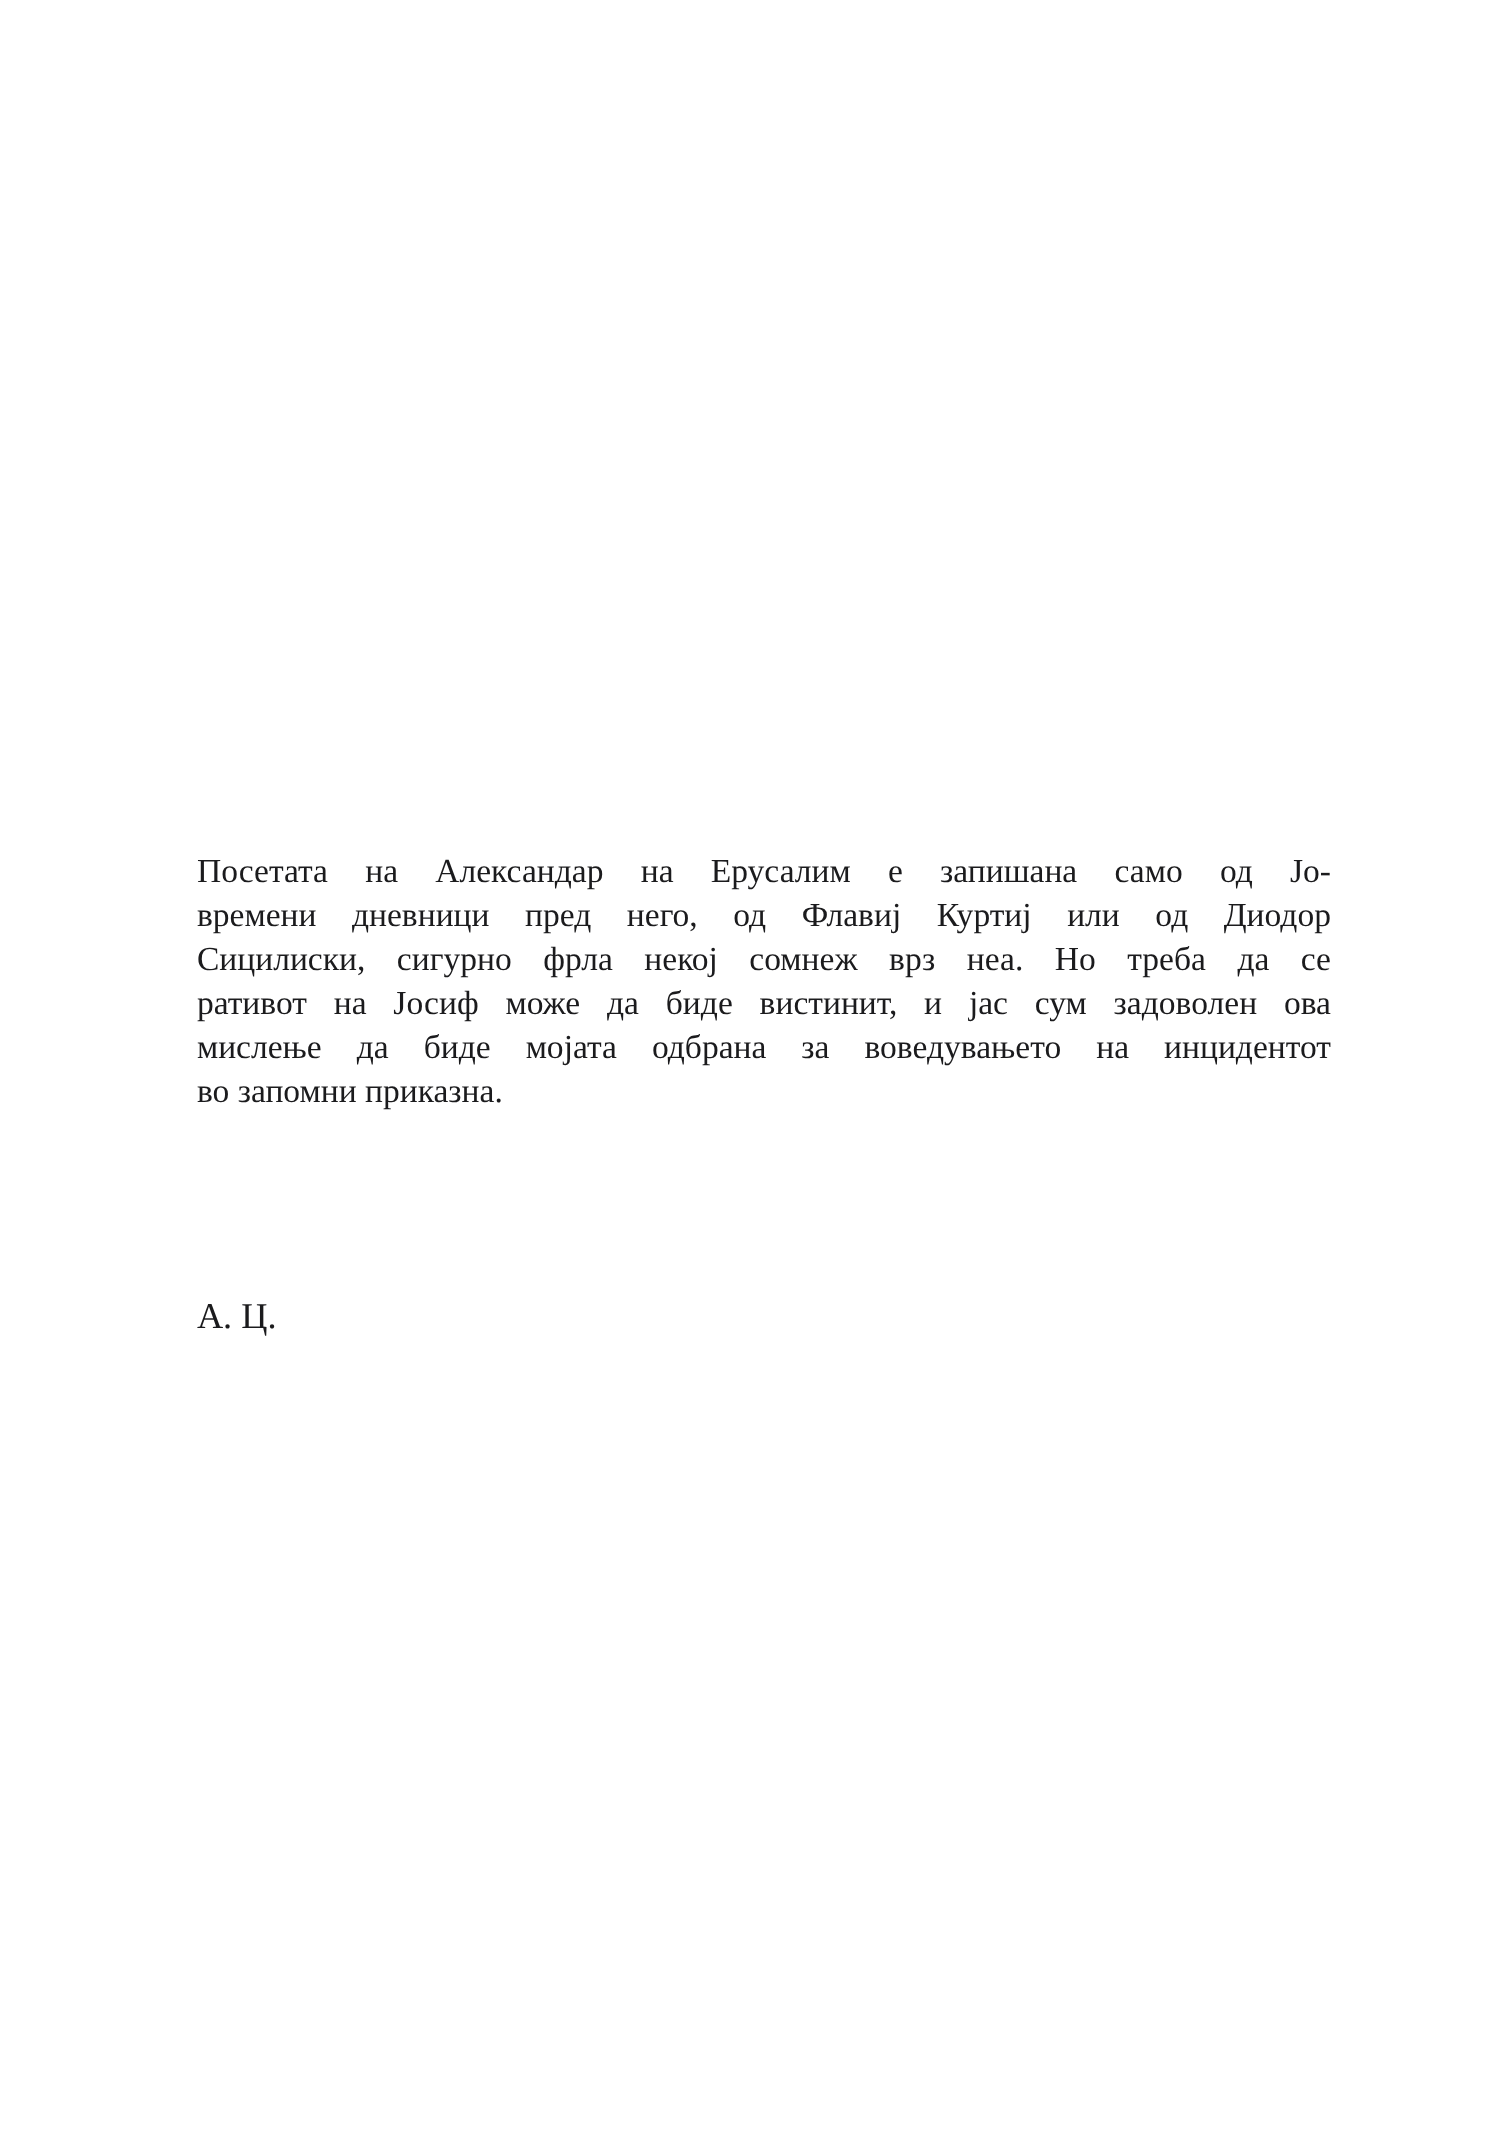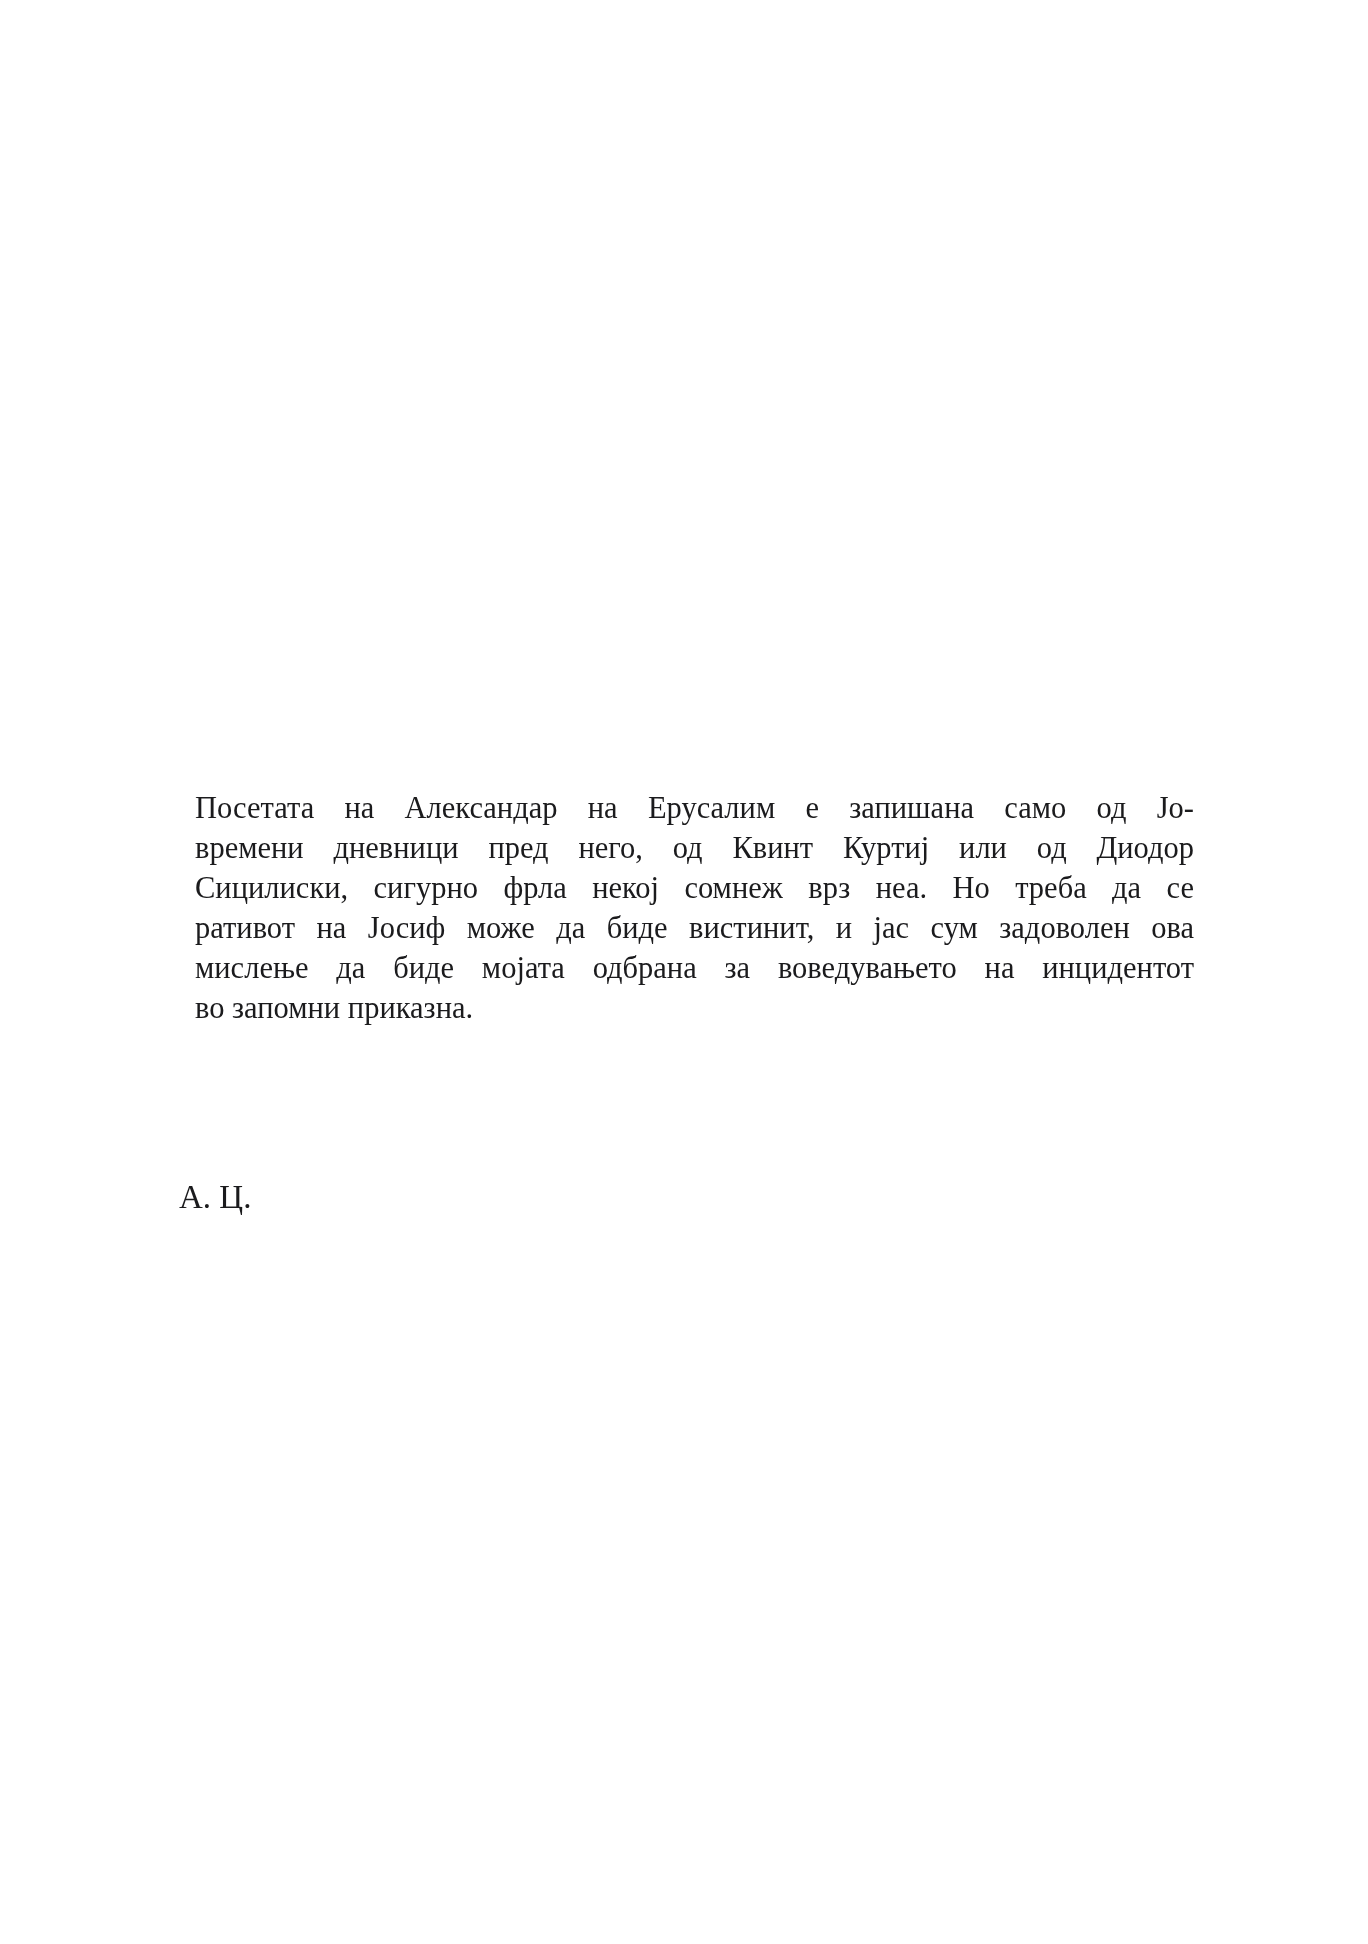--- a/index.html
+++ b/index.html
@@ -17,21 +17,21 @@
   }
 
   #text-block {
     position: absolute;
     left: 138px;
     top: 772px;
     width: 1072px;
   }
 
   .body-paragraph {
-    margin: 16px;
+    margin: 0;
     font-family: "Liberation Serif", "DejaVu Serif", serif;
     font-size: 30.5px;
     line-height: 40px;
     color: #1b1b1d;
     text-align: justify;
     text-justify: inter-word;
     text-indent: 41px;
     hyphens: none;
     -webkit-font-smoothing: antialiased;
   }
@@ -64,21 +64,21 @@
   }
 </style>
 </head>
 <body>
 
 <div id="page">
 
   <div id="text-block">
     <p class="body-paragraph">
       <span class="just-line first">Посетата на Александар на Ерусалим е запишана само од Јо-</span>
-      <span class="just-line">времени дневници пред него, од Квинт Куртиј или од Диодор</span>
+      <span class="just-line">времени дневници пред него, од Флавиј Куртиј или од Диодор</span>
       <span class="just-line">Сицилиски, сигурно фрла некој сомнеж врз неа. Но треба да се</span>
       <span class="just-line">ративот на Јосиф може да биде вистинит, и јас сум задоволен ова</span>
       <span class="just-line">мислење да биде мојата одбрана за воведувањето на инцидентот</span>
       <span class="just-line last">во запомни приказна.</span>
     </p>
   </div>
 
   <p class="signature">А. Ц.</p>
 
 </div>

